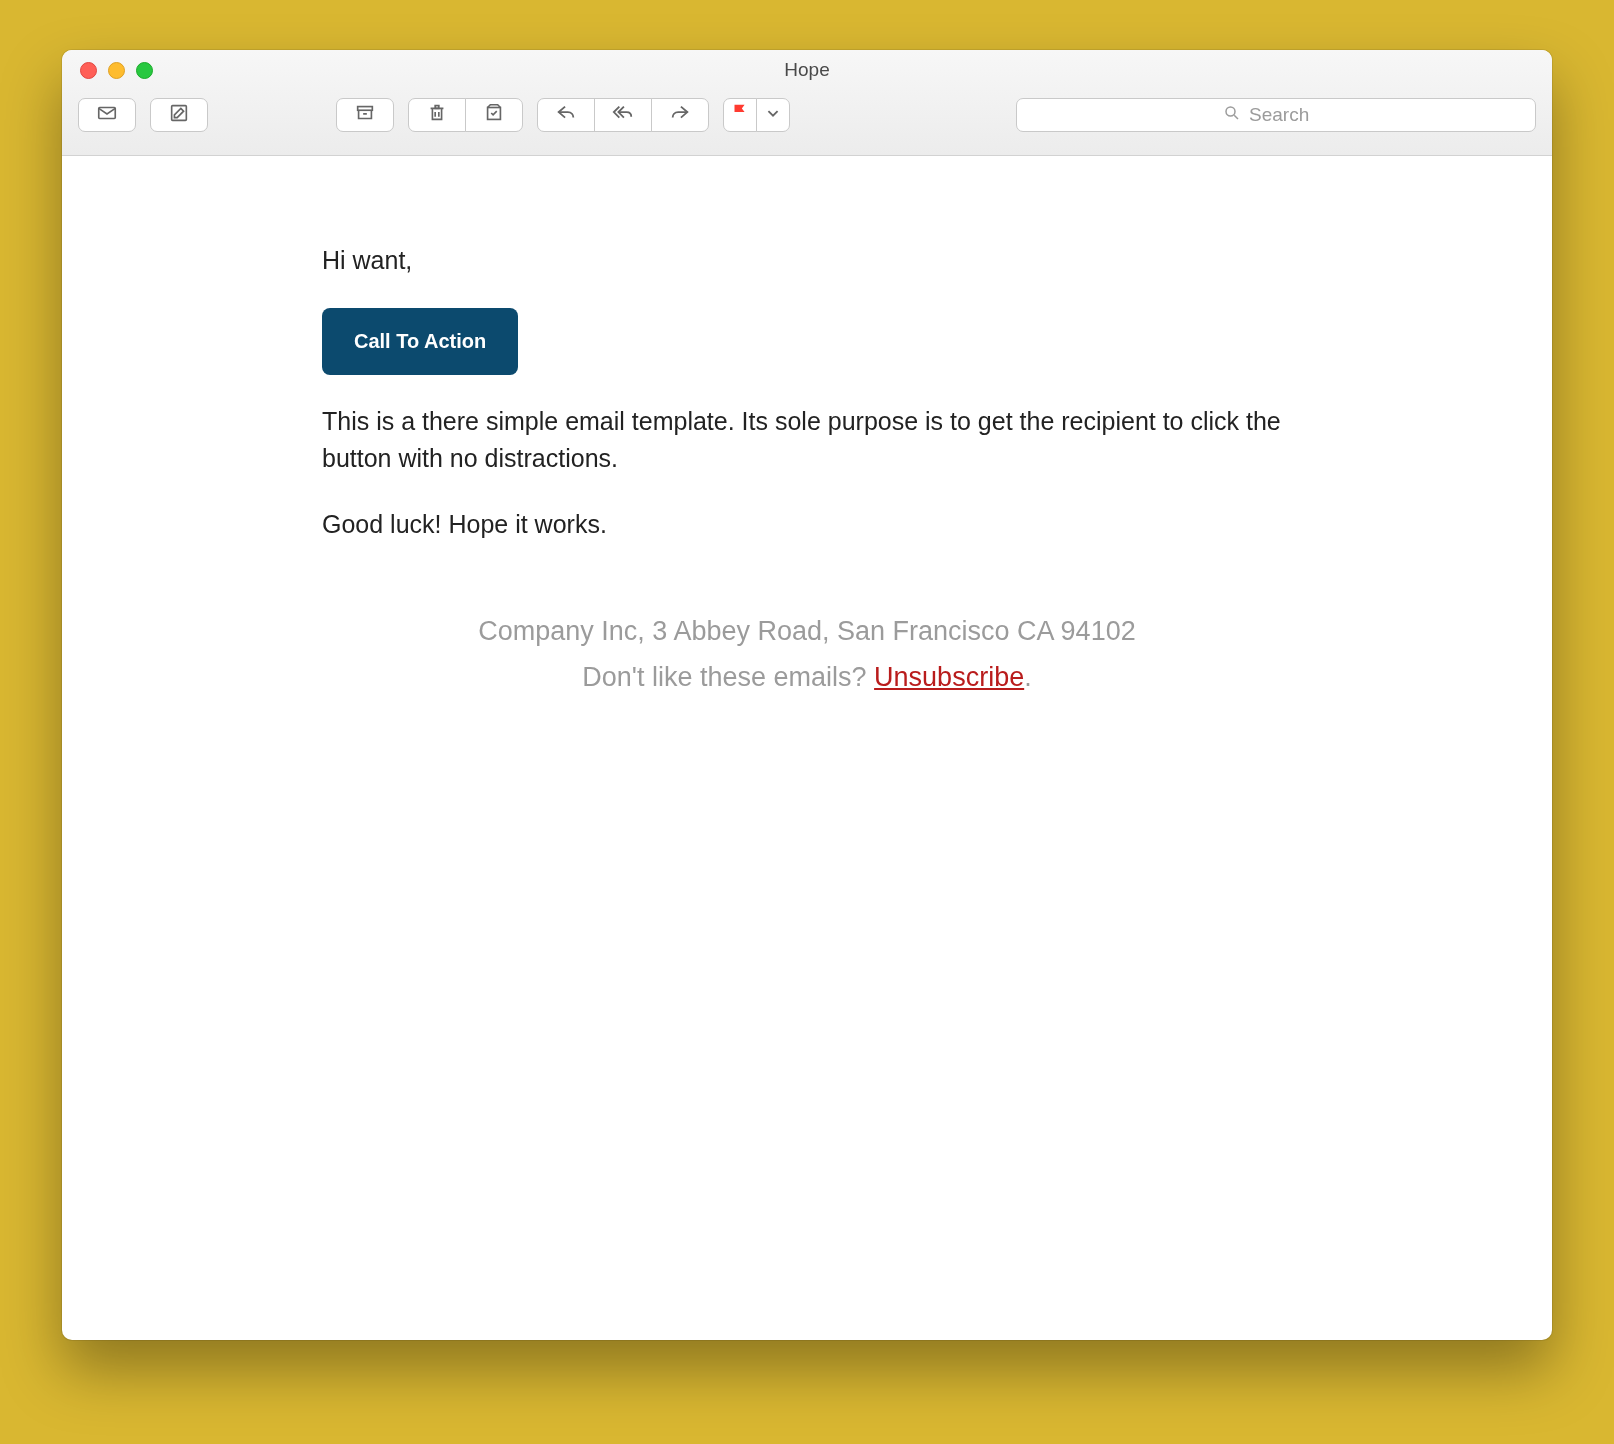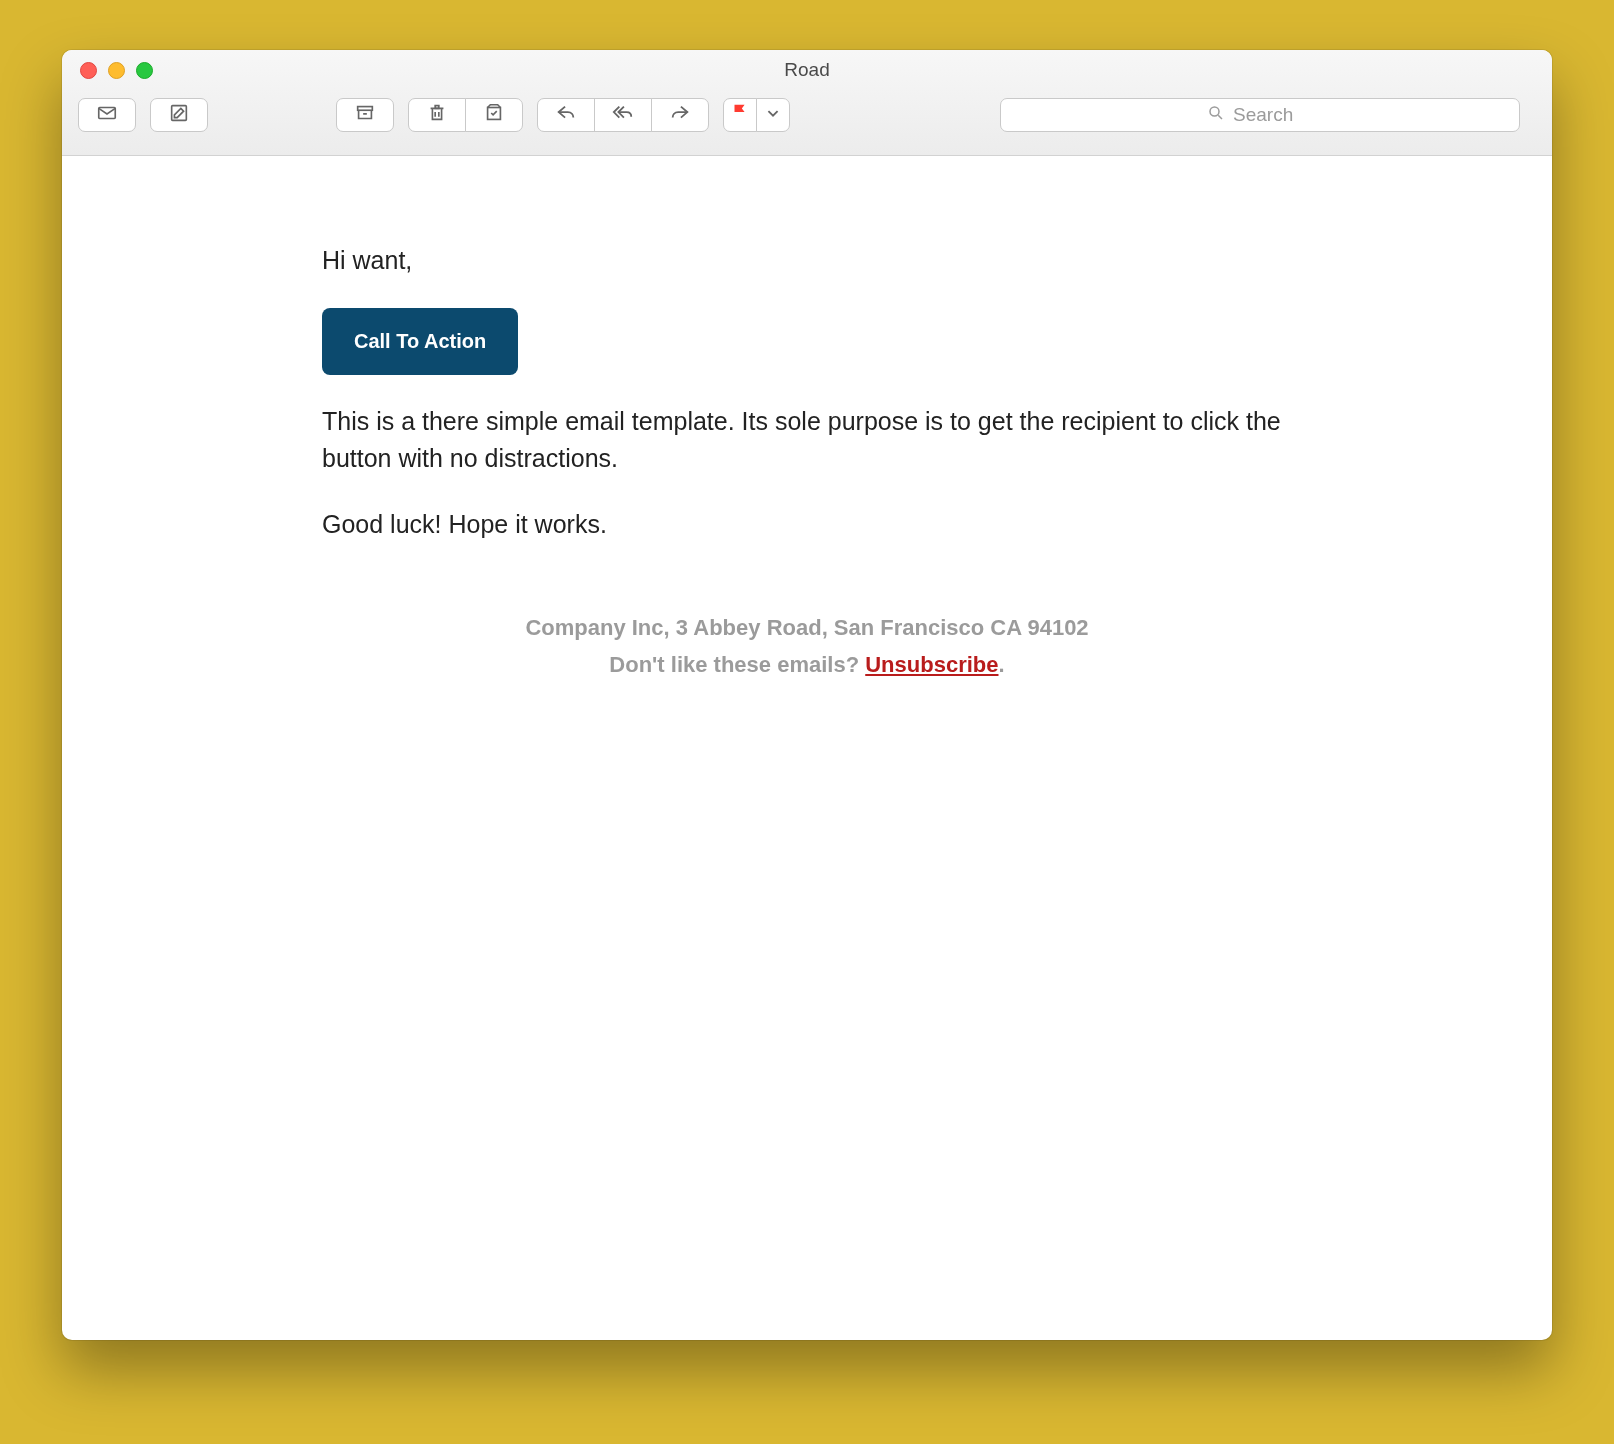--- a/index.html
+++ b/index.html
@@ -54,21 +54,21 @@
       left: 50%;
       transform: translateX(-50%);
       color: #4a4a4a;
       font-size: 19px;
       font-weight: 400;
     }
     .toolbar {
       height: 60px;
       display: flex;
       align-items: center;
-      padding: 0 32px 10px 16px;
+      padding: 0 16px 10px 16px;
       gap: 14px;
     }
     .btn-group {
       display: flex;
       gap: 0;
     }
     .btn-group .tbtn {
       border-radius: 0;
       margin-left: -1px;
     }
@@ -135,24 +135,23 @@
       font-size: 20px;
       padding: 22px 32px;
       border-radius: 8px;
       margin-bottom: 28px;
       cursor: pointer;
       border: none;
     }
     .footer {
       text-align: center;
       color: #9b9b9b;
-      font-size: 22px;
+      font-size: 27px;
       margin-top: 66px;
       line-height: 1.7;
-      font-weight: bold;
     }
     .footer a {
       color: #b91c1c;
       text-decoration: underline;
     }
     .footer-powered {
       margin-top: 30px;
     }
     .flag-icon { fill: #ff3b30; }
   </style>
@@ -160,21 +159,21 @@
 <body>
 
 <div class="window">
   <div class="titlebar">
     <div class="titlebar-top">
       <div class="traffic-lights">
         <div class="traffic-light tl-close"></div>
         <div class="traffic-light tl-min"></div>
         <div class="traffic-light tl-max"></div>
       </div>
-      <div class="window-title">Road</div>
+      <div class="window-title">Hope</div>
     </div>
     <div class="toolbar">
       <div class="btn-group">
         <div class="tbtn">
           <span>
             <svg viewBox="0 0 24 24" fill="none" stroke="#666" stroke-width="1.8">
                 <rect x="3" y="6" width="18" height="12" rx="1"></rect>
                 <path d="M3 7l9 6 9-6"></path>
               </svg>
           </span>

